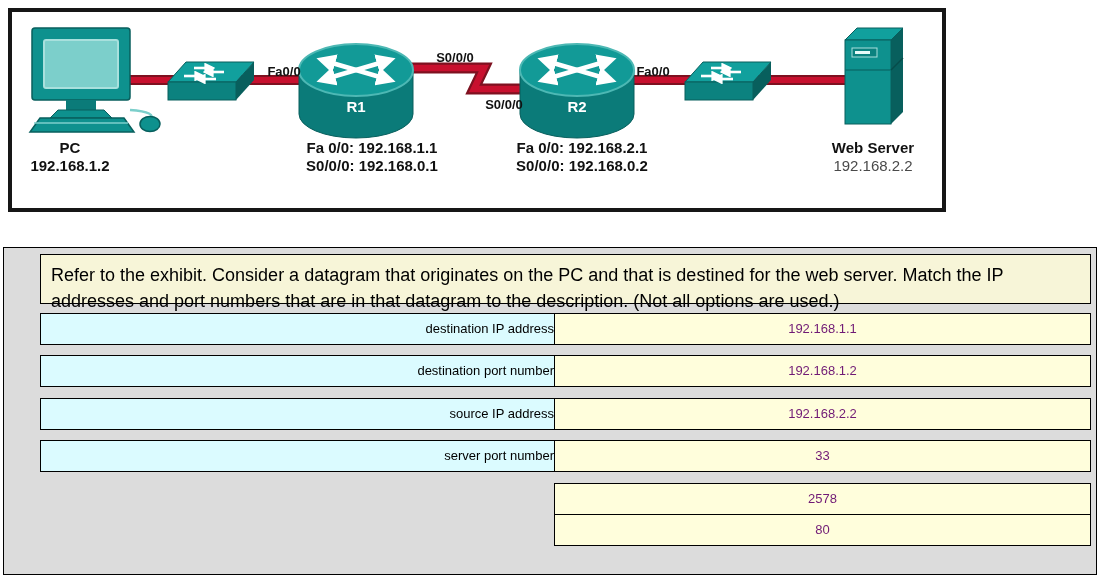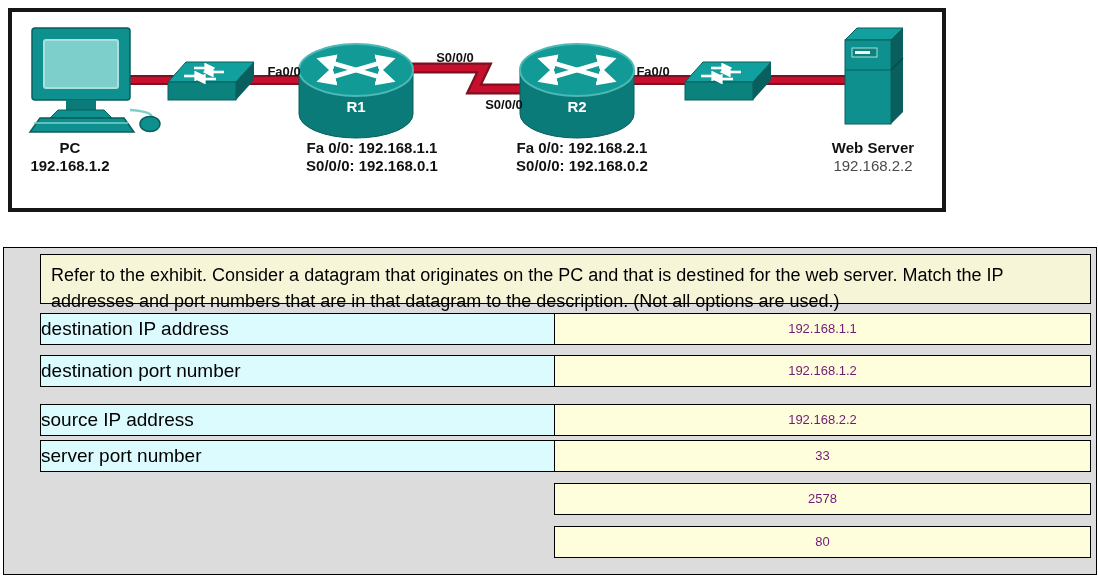--- a/index.html
+++ b/index.html
@@ -24,29 +24,29 @@
     background:#dcdcdc;border:1px solid #000;box-sizing:border-box;
   }
   .question-box{
     position:absolute;left:36px;top:6px;width:1051px;height:50px;
     background:#f7f5d8;border:1px solid #000;box-sizing:border-box;
     font-size:18px;line-height:1.45;padding:7px 10px;color:#000;
   }
   .desc-box{
     position:absolute;left:36px;width:515px;height:32px;
     background:#dbfbff;border:1px solid #000;box-sizing:border-box;
-    text-align:left;line-height:30px;font-size:19px;color:#000;
+    text-align:right;line-height:30px;font-size:13px;color:#000;
   }
   .option-box{
     position:absolute;left:550px;width:537px;height:32px;
     background:#fffedc;border:1px solid #000;box-sizing:border-box;
     text-align:center;line-height:30px;font-size:13px;color:#701a75;
   }
-  .r1{top:65px;} .r2{top:107px;} .r3{top:150px;margin-top:6px;}
-  .r4{top:192px;} .r5{top:235px;} .r6{top:278px;}
+  .r1{top:65px;} .r2{top:107px;} .r3{top:150px;}
+  .r4{top:192px;} .r5{top:235px;} .r6{top:266px;}
 </style>
 </head>
 <body>
 
 <div class="exhibit">
   <svg viewBox="0 0 930 196">
     <defs>
       <marker id="ah" viewBox="0 0 10 10" refX="7" refY="5" markerWidth="4.2" markerHeight="4.2" orient="auto-start-reverse">
         <path d="M0,0 L10,5 L0,10 Z" fill="#ffffff"></path>
       </marker>

